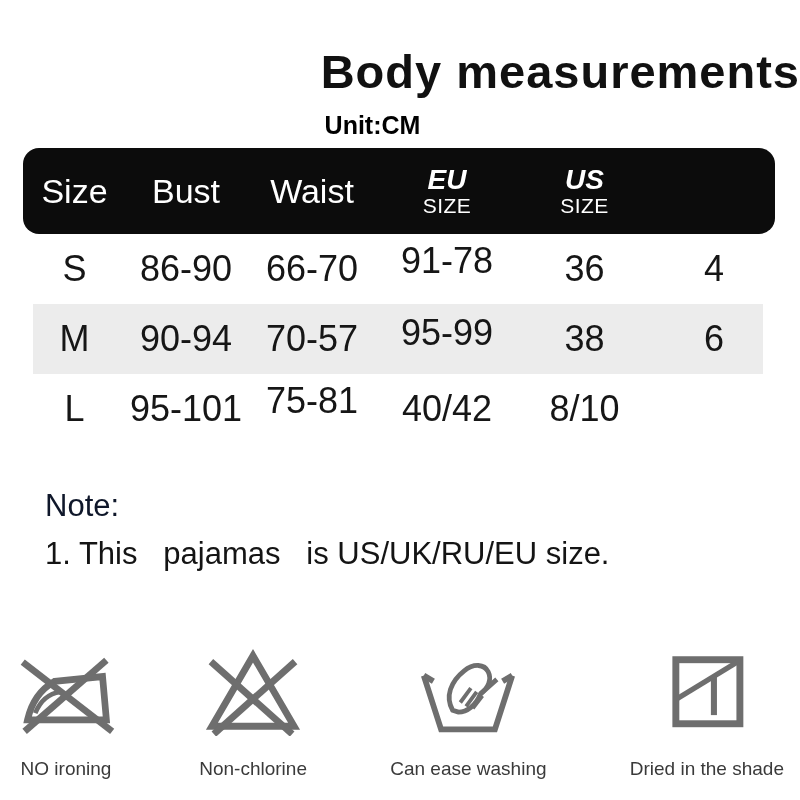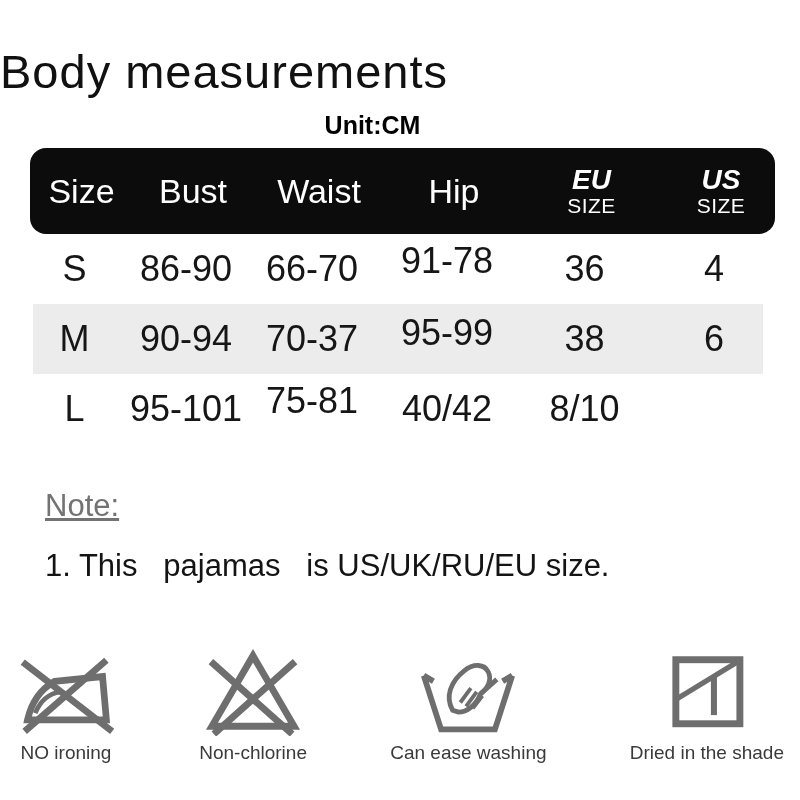--- a/index.html
+++ b/index.html
@@ -1,57 +1,56 @@
 <!DOCTYPE html>
 <html><head>
 <meta charset="utf-8">
 <style>
   html,body{margin:0;padding:0;background:#ffffff;}
   body{width:800px;height:800px;font-family:"Liberation Sans","DejaVu Sans",sans-serif;color:#1a1a1a;overflow:hidden;}
   .page{width:800px;height:800px;position:relative;}
 
-  .title{margin-top:44px;text-align:left;font-size:47px;font-weight:400;letter-spacing:1px;color:#111;}
+  .title{margin-top:44px;text-align:right;font-size:47px;font-weight:700;letter-spacing:1px;color:#111;}
   .unit{margin-top:12px;margin-right:55px;text-align:center;font-size:25px;font-weight:800;color:#000;}
 
   .size-table{margin:8px 25px 0 23px;width:752px;}
   .grid-row{display:grid;grid-template-columns:103px 120px 132px 138px 137px 122px;align-items:center;}
-  .thead{height:86px;background:#0c0c0c;border-radius:16px;color:#fff;margin-left:7px;}
+  .thead{height:86px;background:#0c0c0c;border-radius:16px;color:#fff;}
   .th{text-align:center;font-size:34px;font-weight:500;white-space:nowrap;}
   .th .stack-main{display:block;font-size:28px;font-weight:bold;line-height:1.05;font-style:italic;}
   .th .stack-sub{display:block;font-size:21px;font-weight:400;line-height:1.05;letter-spacing:.5px;}
   .trow{height:70px;position:relative;}
   .trow.alt::before{content:"";position:absolute;left:10px;right:12px;top:0;bottom:0;background:#ececec;z-index:0;}
   .td{position:relative;z-index:1;text-align:center;font-size:36px;white-space:nowrap;color:#161616;}
   .raised{transform:translateY(-8px);}
   .raised-sm{transform:translateY(-6px);}
 
   .note{margin:44px 0 0 45px;}
-  .note-heading{font-size:31px;color:#737373;text-decoration:underline;}
-  .note-line{margin-top:24px;font-size:31px;color:#141414;white-space:pre-wrap;}
+  .note-heading{font-size:31px;color:#0f172a;}
+  .note-line{margin-top:12px;font-size:31px;color:#141414;white-space:pre-wrap;}
 
   .care-row{position:absolute;left:0;right:0;top:600px;display:flex;justify-content:space-between;padding:0 16px;box-sizing:border-box;}
   .care-item{display:flex;flex-direction:column;align-items:center;}
   .care-item svg{display:block;}
-  .care-label{margin-top:6px;font-size:19px;color:#3a3a3a;white-space:nowrap;}
+  .care-label{margin-top:22px;font-size:19px;color:#3a3a3a;white-space:nowrap;}
   .care-icon{stroke:#6e6e6e;fill:none;stroke-width:7;}
 </style>
 </head>
 <body>
 
 <div class="page">
 
   <div class="title">Body measurements</div>
   <div class="unit">Unit:CM</div>
 
   <div class="size-table">
     <div class="grid-row thead">
       <div class="th">Size</div>
       <div class="th">Bust</div>
       <div class="th">Waist</div>
-      <div class="th">Hip</div>
       <div class="th">
         <span class="stack-main">EU</span>
         <span class="stack-sub">SIZE</span>
       </div>
       <div class="th">
         <span class="stack-main">US</span>
         <span class="stack-sub">SIZE</span>
       </div>
     </div>
 
@@ -60,21 +59,21 @@
       <div class="td">86-90</div>
       <div class="td">66-70</div>
       <div class="td raised">91-78</div>
       <div class="td">36</div>
       <div class="td">4</div>
     </div>
 
     <div class="grid-row trow alt">
       <div class="td">M</div>
       <div class="td">90-94</div>
-      <div class="td">70-37</div>
+      <div class="td">70-57</div>
       <div class="td raised-sm">95-99</div>
       <div class="td">38</div>
       <div class="td">6</div>
     </div>
 
     <div class="grid-row trow">
       <div class="td">L</div>
       <div class="td">95-101</div>
       <div class="td raised">75-81</div>
       <div class="td">40/42</div>

